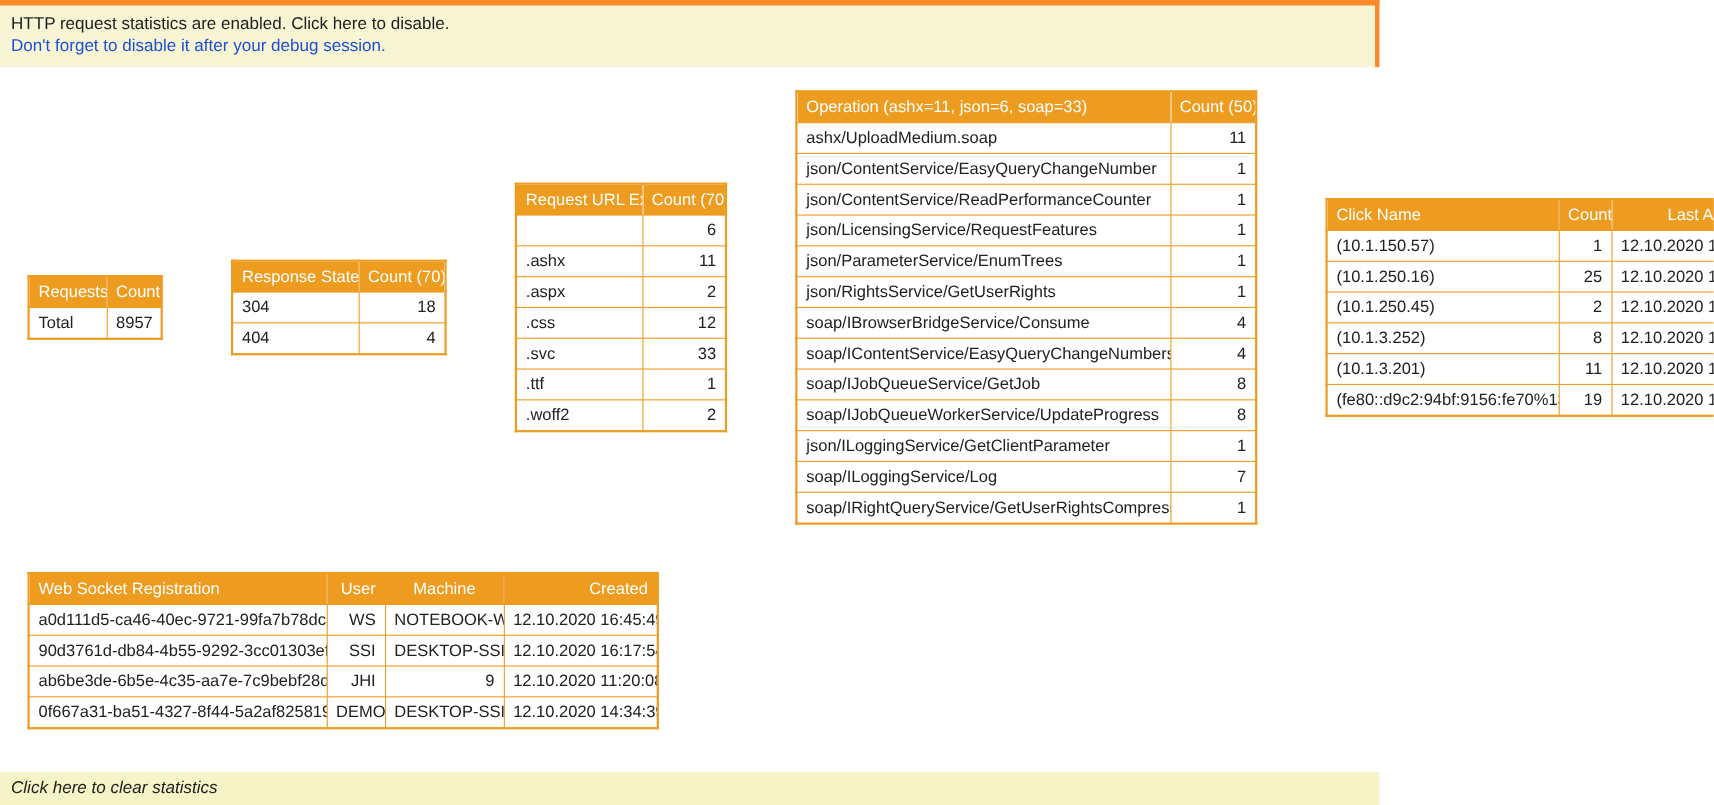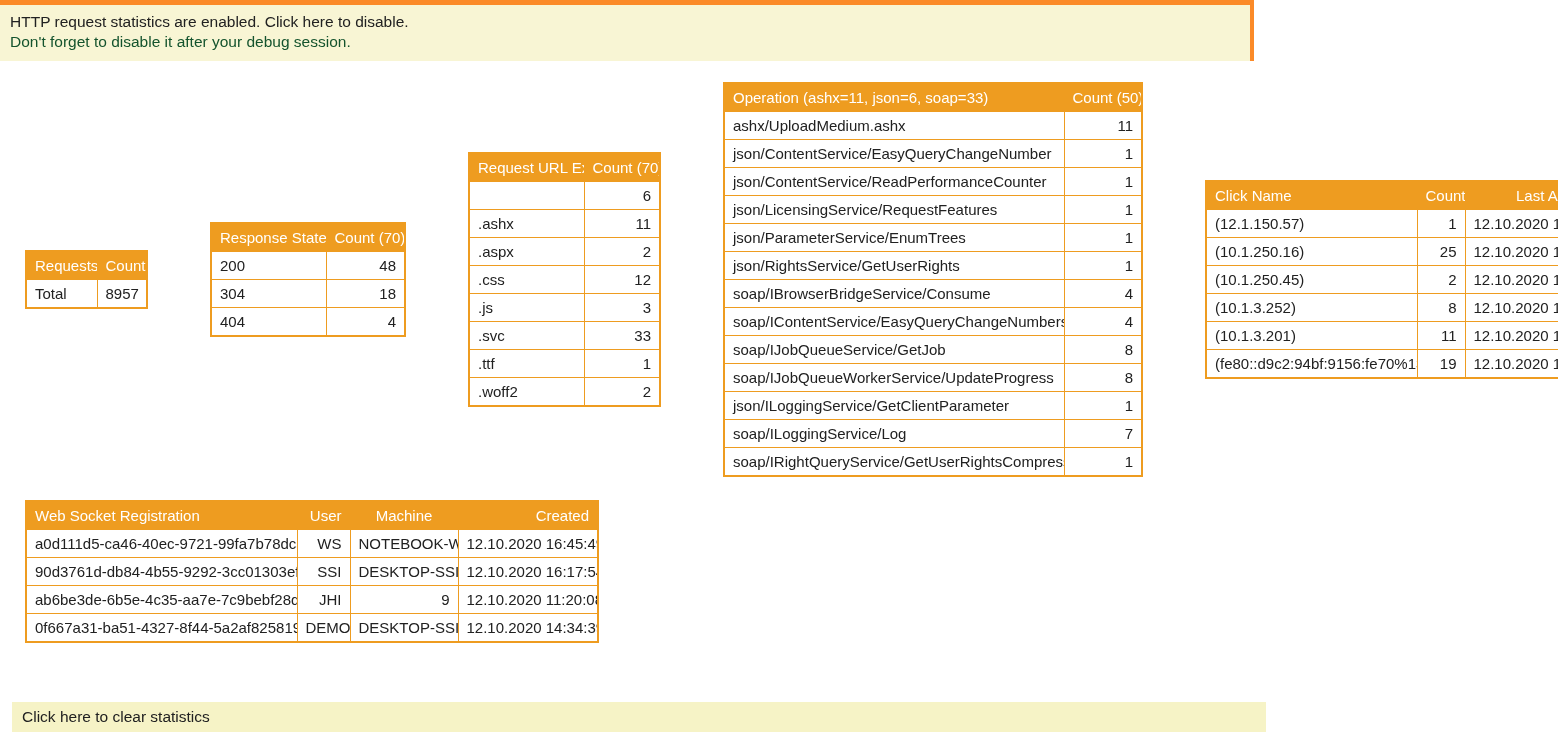--- a/index.html
+++ b/index.html
@@ -17,21 +17,21 @@
   .banner {
     background: #f8f5d4;
     border-top: 5px solid #fb8a28;
     border-right: 4px solid #fb8a28;
     padding: 7px 12px 9px 10px;
     font-size: 15.5px;
     line-height: 20px;
     cursor: pointer;
     box-sizing: border-box;
   }
-  .banner .warn { color: #14532d; }
+  .banner .warn { color: #1d4ed8; }
 
   .content { padding: 21px 0 0 25px; }
   .tables-row { display: flex; align-items: center; gap: 12px; }
   .tables-row > table { margin-right: 50px; flex: 0 0 auto; }
 
   table {
     border-collapse: collapse;
     table-layout: fixed;
     font-size: 15px;
     border: 2px solid #ee9c20;
@@ -48,34 +48,35 @@
     height: 19px;
     line-height: 19px;
     white-space: nowrap;
     overflow: hidden;
     box-sizing: content-box;
   }
   .al { text-align: left; }
   .ar { text-align: right; }
   .ac { text-align: center; }
 
-  .ws-table { margin-top: 23px; margin-left: 25px; }
+  .ws-table { margin-top: 43px; margin-left: 25px; }
 
   .footer {
     position: absolute;
-    left: 12px;
+    left: 0;
     bottom: 0;
     width: 100%;
     height: 30px;
     background: #f6f3c6;
     font-size: 15.5px;
     line-height: 30px;
     padding-left: 10px;
     box-sizing: border-box;
     cursor: pointer;
+    font-style: italic;
   }
 </style>
 </head>
 <body>
 
 <div class="page">
 
   <div class="banner">
     <div>HTTP request statistics are enabled. Click here to disable.</div>
     <div class="warn">Don't forget to disable it after your debug session.</div>
@@ -109,24 +110,20 @@
             <col style="width:79px">
           </colgroup>
         <thead>
             <tr>
           <th class="al">Response States</th>
           <th class="ar">Count (70)</th>
         </tr>
           </thead>
         <tbody>
           <tr>
-            <td class="al">200</td>
-            <td class="ar">48</td>
-          </tr>
-          <tr>
             <td class="al">304</td>
             <td class="ar">18</td>
           </tr>
           <tr>
             <td class="al">404</td>
             <td class="ar">4</td>
           </tr>
         </tbody>
       </table>
 
@@ -152,24 +149,20 @@
           </tr>
           <tr>
             <td class="al">.aspx</td>
             <td class="ar">2</td>
           </tr>
           <tr>
             <td class="al">.css</td>
             <td class="ar">12</td>
           </tr>
           <tr>
-            <td class="al">.js</td>
-            <td class="ar">3</td>
-          </tr>
-          <tr>
             <td class="al">.svc</td>
             <td class="ar">33</td>
           </tr>
           <tr>
             <td class="al">.ttf</td>
             <td class="ar">1</td>
           </tr>
           <tr>
             <td class="al">.woff2</td>
             <td class="ar">2</td>
@@ -183,21 +176,21 @@
             <col style="width:78px">
           </colgroup>
         <thead>
             <tr>
           <th class="al">Operation (ashx=11, json=6, soap=33)</th>
           <th class="ar">Count (50)</th>
         </tr>
           </thead>
         <tbody>
           <tr>
-            <td class="al">ashx/UploadMedium.ashx</td>
+            <td class="al">ashx/UploadMedium.soap</td>
             <td class="ar">11</td>
           </tr>
           <tr>
             <td class="al">json/ContentService/EasyQueryChangeNumber</td>
             <td class="ar">1</td>
           </tr>
           <tr>
             <td class="al">json/ContentService/ReadPerformanceCounter</td>
             <td class="ar">1</td>
           </tr>
@@ -252,21 +245,21 @@
           </colgroup>
         <thead>
             <tr>
           <th class="al">Click Name</th>
           <th class="ar">Count</th>
           <th class="ar">Last Access</th>
         </tr>
           </thead>
         <tbody>
           <tr>
-            <td class="al">(12.1.150.57)</td>
+            <td class="al">(10.1.150.57)</td>
             <td class="ar">1</td>
             <td class="ar">12.10.2020 17:02:14</td>
           </tr>
           <tr>
             <td class="al">(10.1.250.16)</td>
             <td class="ar">25</td>
             <td class="ar">12.10.2020 17:02:15</td>
           </tr>
           <tr>
             <td class="al">(10.1.250.45)</td>

